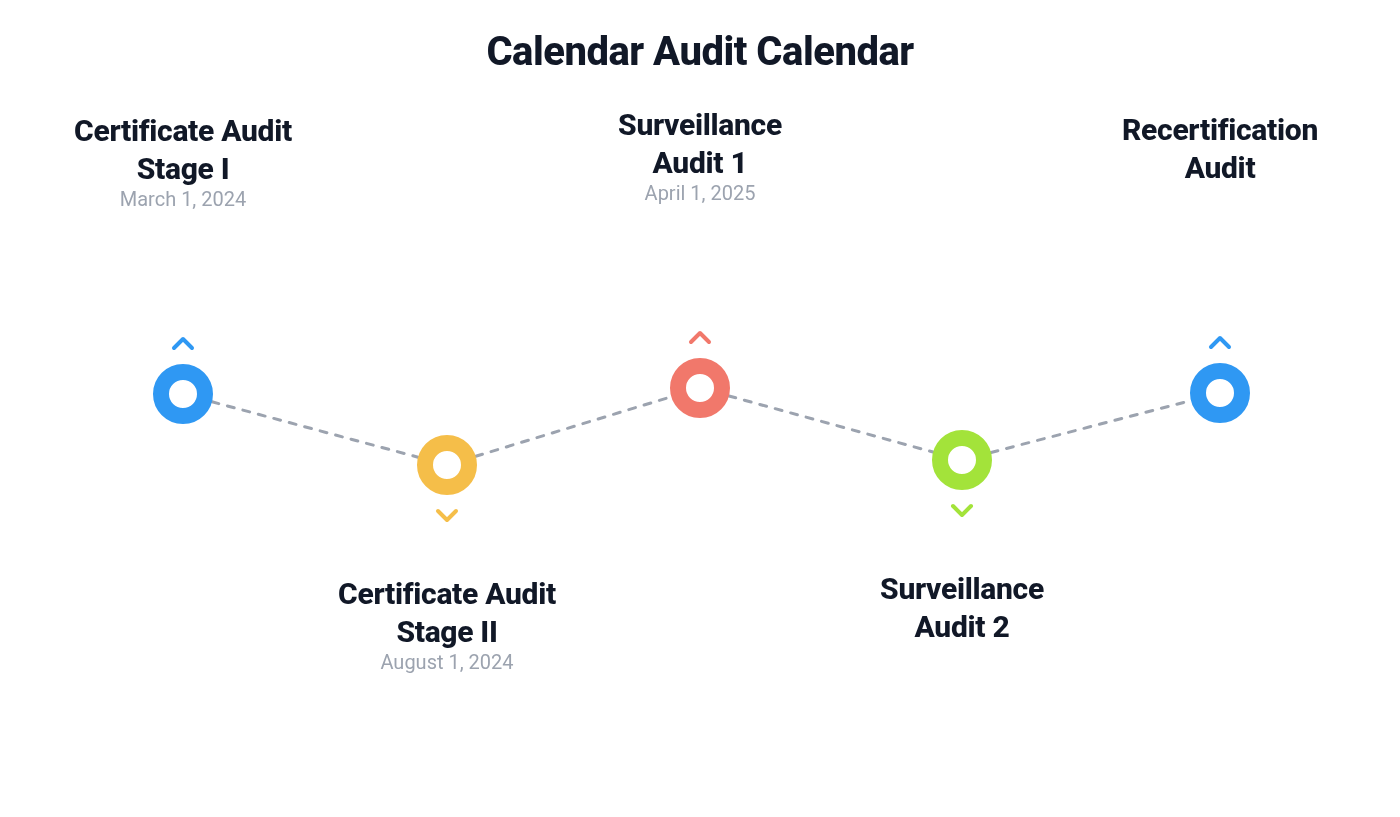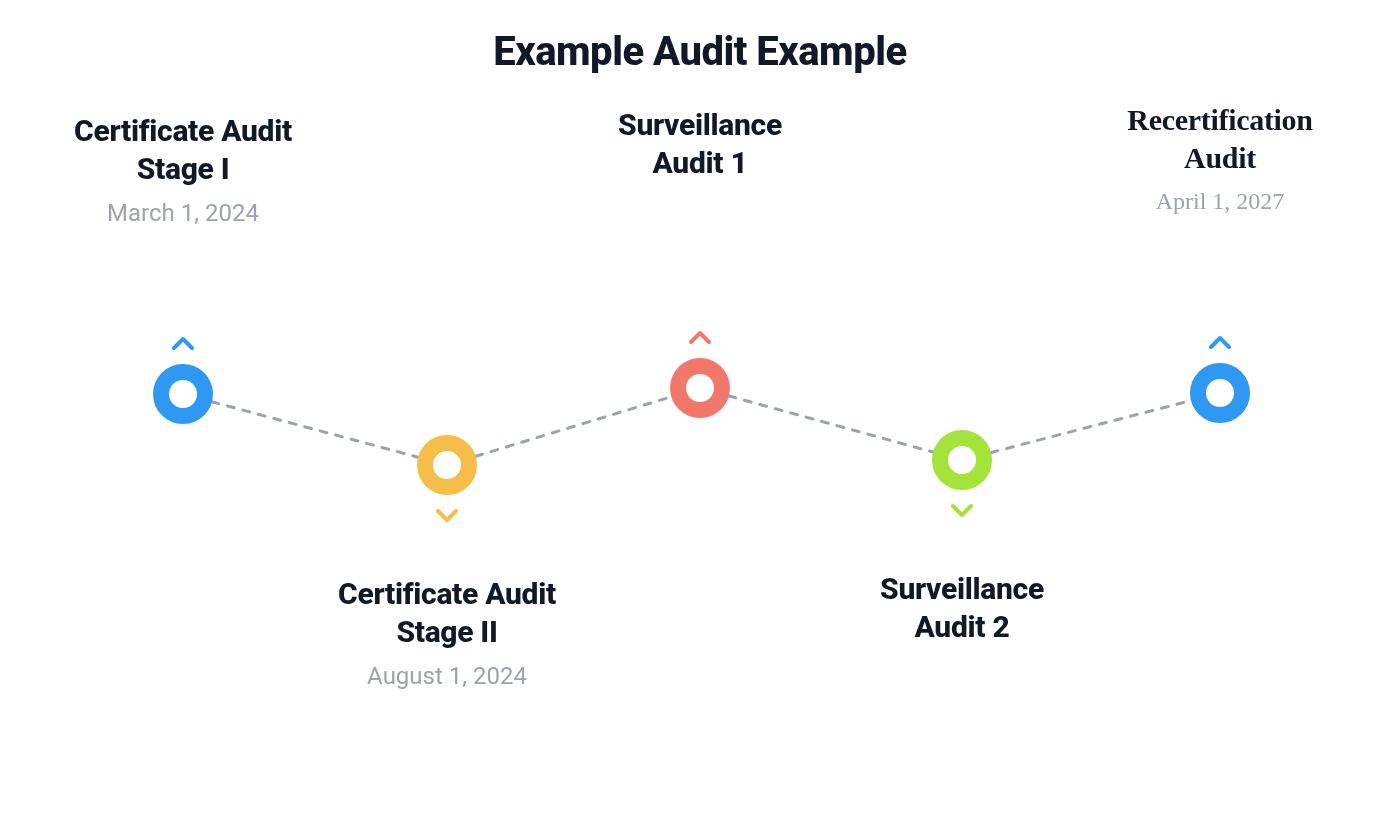--- a/index.html
+++ b/index.html
@@ -62,38 +62,38 @@
     text-align: center;
   }
   .label-title {
     font-size: 30px;
     font-weight: 800;
     color: #111827;
     line-height: 1.25;
     letter-spacing: -0.3px;
   }
   .label-date {
-    margin-top: 12px;
-    font-size: 24px;
+    margin-top: 0;
+    font-size: 20px;
     font-weight: 400;
     color: #9ca3af;
   }
   svg.connectors {
     position: absolute;
     left: 0;
     top: 0;
     width: 1400px;
     height: 817px;
     pointer-events: none;
   }
 </style>
 </head>
 <body>
 
-<div class="title">Example Audit Example</div>
+<div class="title">Calendar Audit Calendar</div>
 
 <div class="stage" id="stage">
   <svg class="connectors" id="connectors">
       <line x1="211.9705907473377" y1="401.7913331176552" x2="418.0294092526623" y2="457.2086668823448" stroke="#9ca3af" stroke-width="3" stroke-dasharray="7 9" stroke-linecap="round"></line>
       <line x1="475.70021641286576" y1="456.2651515265191" x2="671.2997835871342" y2="396.7348484734809" stroke="#9ca3af" stroke-width="3" stroke-dasharray="7 9" stroke-linecap="round"></line>
       <line x1="728.9275727365923" y1="395.9495619734147" x2="933.0724272634077" y2="452.0504380265853" stroke="#9ca3af" stroke-width="3" stroke-dasharray="7 9" stroke-linecap="round"></line>
       <line x1="991.0368667070827" y1="452.45941833575756" x2="1190.9631332929173" y2="400.54058166424244" stroke="#9ca3af" stroke-width="3" stroke-dasharray="7 9" stroke-linecap="round"></line>
     </svg>
 <div class="node" style="left: 183px; top: 394px; border: 16px solid rgb(47, 152, 243);">
       <div class="inner"></div>
@@ -122,37 +122,37 @@
     <div class="node" style="left: 700px; top: 388px; border: 16px solid rgb(241, 120, 107);">
       <div class="inner"></div>
     </div>
     <div class="chevron" style="left: 700px; top: 338px;">
       <svg width="26" height="26" viewBox="0 0 26 26" fill="none">
     <path d="M4 17 L13 8 L22 17" stroke="#f1786b" stroke-width="4" stroke-linecap="round" stroke-linejoin="round"></path>
   </svg>
     </div>
     <div class="label-block" style="left: 700px; top: 106px;">
       <div class="label-title">Surveillance<br>Audit 1</div>
+      <div class="label-date">April 1, 2025</div>
     </div>
     <div class="node" style="left: 962px; top: 460px; border: 16px solid rgb(163, 227, 58);">
       <div class="inner"></div>
     </div>
     <div class="chevron" style="left: 962px; top: 510px;">
       <svg width="26" height="26" viewBox="0 0 26 26" fill="none">
     <path d="M4 9 L13 18 L22 9" stroke="#a3e33a" stroke-width="4" stroke-linecap="round" stroke-linejoin="round"></path>
   </svg>
     </div>
     <div class="label-block" style="left: 962px; top: 570px;">
       <div class="label-title">Surveillance<br>Audit 2</div>
     </div>
     <div class="node" style="left: 1220px; top: 393px; border: 16px solid rgb(47, 152, 243);">
       <div class="inner"></div>
     </div>
     <div class="chevron" style="left: 1220px; top: 343px;">
       <svg width="26" height="26" viewBox="0 0 26 26" fill="none">
     <path d="M4 17 L13 8 L22 17" stroke="#2f98f3" stroke-width="4" stroke-linecap="round" stroke-linejoin="round"></path>
   </svg>
     </div>
-    <div class="label-block" style="left: 1220px; top: 101px; font-family: Liberation Serif, serif;">
+    <div class="label-block" style="left: 1220px; top: 111px;">
       <div class="label-title">Recertification<br>Audit</div>
-      <div class="label-date">April 1, 2027</div>
     </div>
   </div>
 
 </body></html>

